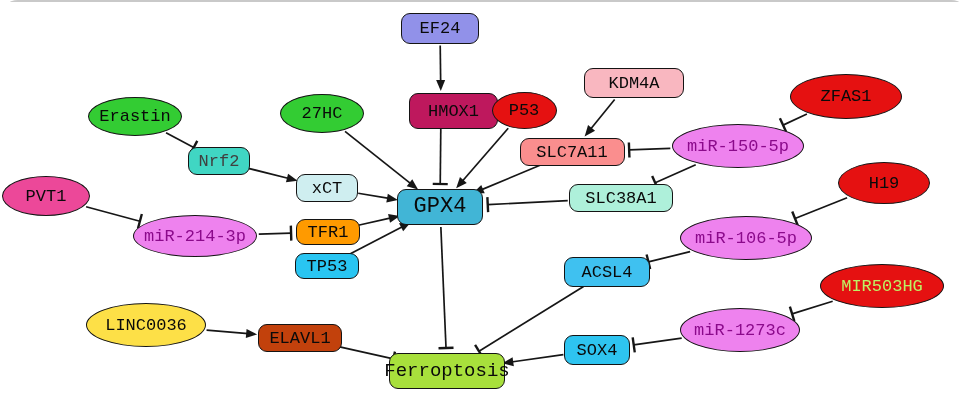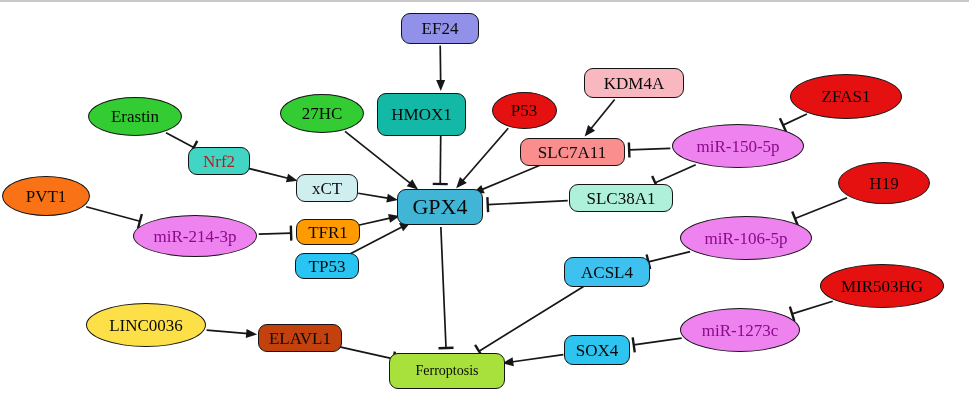--- a/index.html
+++ b/index.html
@@ -1,22 +1,23 @@
 <!DOCTYPE html>
 <html><head>
 <meta charset="utf-8">
 <style>
   html, body { margin: 0; padding: 0; background: #ffffff; }
   .figure {
     position: relative;
     width: 969px;
     height: 407px;
     background: #ffffff;
-    font-family: Liberation Serif, serif;
+    font-family: Liberation Mono, monospace;
     overflow: hidden;
+    border-radius: 18px;
   }
   .top-line {
     position: absolute;
     left: 0; top: 0;
     width: 100%; height: 2px;
     background: #c9c9c9;
   }
   .edge-layer {
     position: absolute;
     left: 0; top: 0;
@@ -151,35 +152,35 @@
         <line x1="563.3691488025726" y1="354.70831916763984" x2="511.2320020565106" y2="362.0075197120885" stroke="#161616" stroke-width="1.7"></line>
         <polygon points="502.3189263364417,363.25535031289814 512.5887702494545,357.2736861629852 513.8366008502642,366.18676188305415" fill="#161616"></polygon>
       </g>
     </svg>
   <div class="node-layer">
       <div class="node rect" style="left: 401px; top: 12.5px; width: 78px; height: 31px; background: rgb(145, 145, 233); color: rgb(10, 10, 10);">EF24</div>
       <div class="node rect" style="left: 584px; top: 68px; width: 100px; height: 30px; background: rgb(249, 183, 192); color: rgb(10, 10, 10);">KDM4A</div>
       <div class="node ellipse" style="left: 790px; top: 73.5px; width: 112px; height: 45px; background: rgb(229, 17, 17); color: rgb(10, 10, 10);">ZFAS1</div>
       <div class="node ellipse" style="left: 88px; top: 96.5px; width: 94px; height: 39px; background: rgb(51, 204, 51); color: rgb(10, 10, 10);">Erastin</div>
       <div class="node ellipse" style="left: 280px; top: 93.5px; width: 84px; height: 39px; background: rgb(51, 204, 51); color: rgb(10, 10, 10);">27HC</div>
-      <div class="node rect" style="left: 377px; top: 93px; width: 89px; height: 43px; background: #14b8a6; color: rgb(10, 10, 10);">HMOX1</div>
+      <div class="node rect" style="left: 409px; top: 93px; width: 89px; height: 36px; background: #be185d; color: rgb(10, 10, 10);">HMOX1</div>
       <div class="node ellipse" style="left: 491.5px; top: 91.5px; width: 65px; height: 37px; background: rgb(229, 17, 17); color: rgb(10, 10, 10);">P53</div>
       <div class="node ellipse" style="left: 672px; top: 124px; width: 132px; height: 44px; background: rgb(238, 130, 238); color: rgb(139, 10, 139);">miR-150-5p</div>
-      <div class="node rect" style="left: 188px; top: 147px; width: 62px; height: 28px; background: rgb(64, 214, 195); color: #b91c1c;">Nrf2</div>
+      <div class="node rect" style="left: 188px; top: 147px; width: 62px; height: 28px; background: rgb(64, 214, 195); color: #404040;">Nrf2</div>
       <div class="node rect" style="left: 519.5px; top: 138px; width: 105px; height: 28px; background: rgb(250, 142, 142); color: rgb(10, 10, 10);">SLC7A11</div>
       <div class="node ellipse" style="left: 838px; top: 162px; width: 92px; height: 42px; background: rgb(229, 17, 17); color: rgb(10, 10, 10);">H19</div>
-      <div class="node ellipse" style="left: 2px; top: 176px; width: 88px; height: 40px; background: #f97316; color: rgb(10, 10, 10);">PVT1</div>
+      <div class="node ellipse" style="left: 2px; top: 176px; width: 88px; height: 40px; background: #ec4899; color: rgb(10, 10, 10);">PVT1</div>
       <div class="node rect" style="left: 296px; top: 174px; width: 62px; height: 28px; background: rgb(207, 238, 240); color: rgb(10, 10, 10);">xCT</div>
       <div class="node rect" style="left: 397px; top: 189px; width: 86px; height: 36px; background: rgb(65, 181, 214); color: rgb(10, 10, 10); font-size: 22px; text-align: right;">GPX4</div>
       <div class="node rect" style="left: 569px; top: 184px; width: 104px; height: 28px; background: rgb(174, 240, 218); color: rgb(10, 10, 10);">SLC38A1</div>
       <div class="node ellipse" style="left: 133px; top: 215px; width: 124px; height: 42px; background: rgb(238, 130, 238); color: rgb(139, 10, 139);">miR-214-3p</div>
       <div class="node rect" style="left: 296px; top: 219px; width: 64px; height: 26px; background: rgb(255, 154, 0); color: rgb(10, 10, 10);">TFR1</div>
       <div class="node ellipse" style="left: 680px; top: 216px; width: 132px; height: 44px; background: rgb(238, 130, 238); color: rgb(139, 10, 139);">miR-106-5p</div>
       <div class="node rect" style="left: 295px; top: 253px; width: 64px; height: 26px; background: rgb(41, 197, 242); color: rgb(10, 10, 10);">TP53</div>
       <div class="node rect" style="left: 564px; top: 257px; width: 86px; height: 30px; background: rgb(63, 193, 240); color: rgb(10, 10, 10);">ACSL4</div>
-      <div class="node ellipse" style="left: 820px; top: 264px; width: 124px; height: 44px; background: rgb(229, 17, 17); color: #000000;">MIR503HG</div>
+      <div class="node ellipse" style="left: 820px; top: 264px; width: 124px; height: 44px; background: rgb(229, 17, 17); color: #bef264;">MIR503HG</div>
       <div class="node ellipse" style="left: 86px; top: 303px; width: 120px; height: 44px; background: #fde047; color: rgb(10, 10, 10); text-align: right;">LINC0036</div>
       <div class="node rect" style="left: 258px; top: 324px; width: 84px; height: 28px; background: #c2410c; color: rgb(10, 10, 10);">ELAVL1</div>
       <div class="node ellipse" style="left: 680px; top: 308px; width: 120px; height: 44px; background: rgb(238, 130, 238); color: rgb(139, 10, 139);">miR-1273c</div>
       <div class="node rect" style="left: 564px; top: 335px; width: 66px; height: 30px; background: rgb(46, 196, 240); color: rgb(10, 10, 10);">SOX4</div>
-      <div class="node rect" style="left: 389px; top: 353px; width: 116px; height: 36px; background: rgb(168, 224, 60); color: rgb(10, 10, 10); font-size: 14px;">Ferroptosis</div>
+      <div class="node rect" style="left: 389px; top: 353px; width: 116px; height: 36px; background: rgb(168, 224, 60); color: rgb(10, 10, 10); font-size: 19px;">Ferroptosis</div>
     </div>
 </div>
 
 </body></html>

